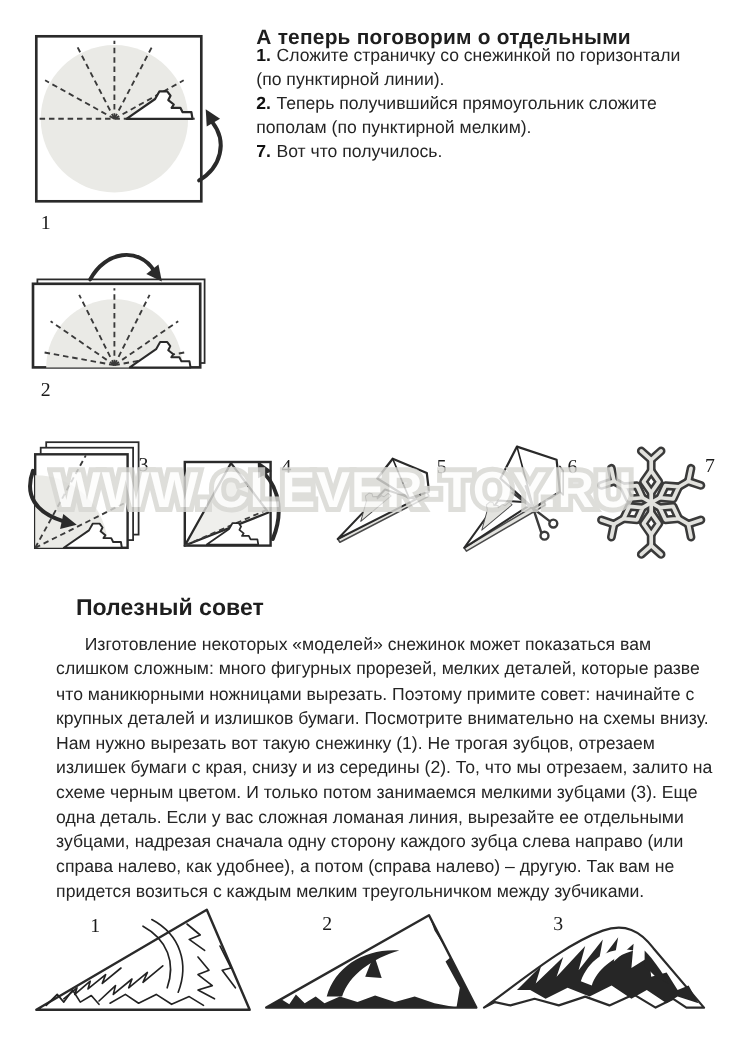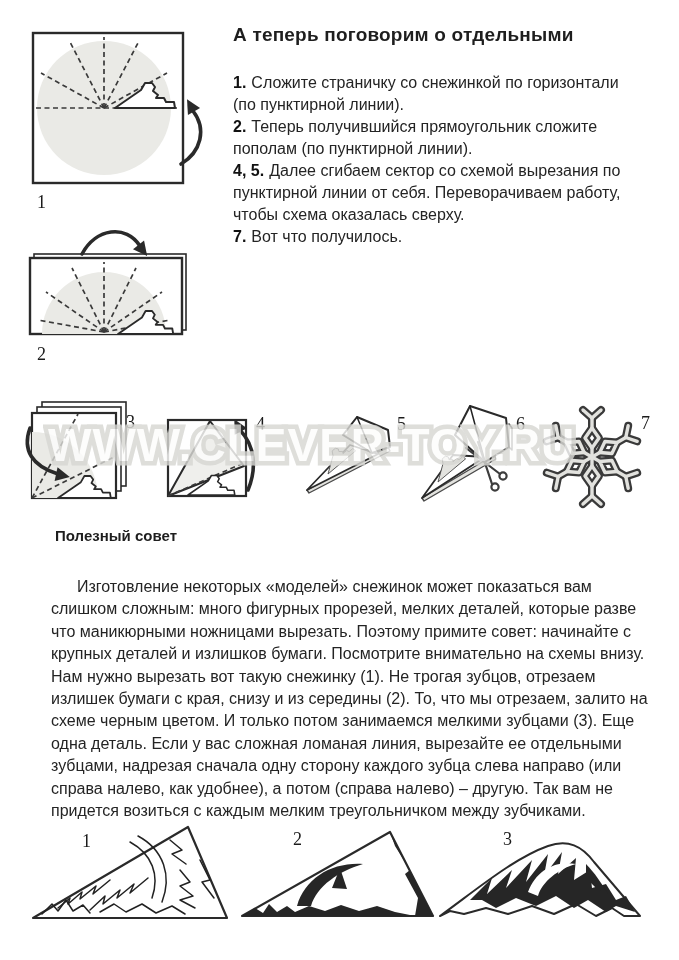--- a/index.html
+++ b/index.html
@@ -4,21 +4,21 @@
 <style>
   html,body{margin:0;padding:0;background:#ffffff;}
   .page{position:relative;width:679px;height:960px;background:#ffffff;overflow:hidden;
         font-family:"Liberation Sans",sans-serif;color:#252525;}
   .abs{position:absolute;}
   .title{font-size:19px;font-weight:bold;color:#1e1e1e;margin:0;letter-spacing:.2px;}
   .instructions{width:392px;}
   .inst{margin:0;font-size:16px;line-height:22px;color:#242424;}
   .inst b{margin-right:5px;color:#111;}
   .steplab{font-family:"Liberation Serif",serif;font-size:18px;color:#1b1b1b;}
-  .tip-head{font-size:15px;font-weight:bold;color:#1e1e1e;margin:0;}
+  .tip-head{font-size:21px;font-weight:bold;color:#1e1e1e;margin:14px;}
   .tip-body{margin:16px;width:606px;font-size:16px;line-height:22.4px;text-indent:26px;color:#242424;}
   .watermark{left:48px;top:418px;width:560px;height:66px;opacity:.82;pointer-events:none;z-index:5;}
   .watermark span{position:absolute;left:0;top:0;white-space:nowrap;
     font-family:"Liberation Sans",sans-serif;font-weight:bold;font-size:46px;letter-spacing:1px;}
   .wm-back{color:#e3e3e0;-webkit-text-stroke:9px #d7d7d3;}
   .wm-front{color:#fdfdfc;}
   svg{display:block;overflow:visible;}
   .dash{stroke:#3a3a3a;stroke-width:1.7;fill:none;stroke-dasharray:5 3.5;}
   .arrow{stroke:#2a2a2a;stroke-width:3.6;fill:none;stroke-linecap:round;}
   .ah{fill:#2a2a2a;stroke:none;}
@@ -74,24 +74,23 @@
     <use href="#boot" class="boot" transform="translate(92,112) scale(0.92)"></use>
     <g>
       <path class="arrow" d="M56,32 C70,6 100,2 114,24"></path>
       <polygon class="ah" points="0,-10 7,4 -7,4" transform="translate(115,26) rotate(142)"></polygon>
     </g>
   </svg>
   <div class="abs steplab" style="left:37px;top:344px;">2</div>
 
   <h1 class="abs title" style="left:233px;top:24px;">А теперь поговорим о отдельными</h1>
 
-  <div class="abs instructions" style="left:233px;top:72px;">
+  <div class="abs instructions" style="left:233px;top:40px;">
     <p class="inst"><b>1.</b><span>Сложите страничку со снежинкой по горизонтали (по пунктирной линии).</span></p>
-    <p class="inst"><b>2.</b><span>Теперь получившийся прямоугольник сложите пополам (по пунктирной линии).</span></p>
-    <p class="inst"><b>4, 5.</b><span>Далее сгибаем сектор со схемой вырезания по пунктирной линии от себя. Переворачиваем работу, чтобы схема оказалась сверху.</span></p>
+    <p class="inst"><b>2.</b><span>Теперь получившийся прямоугольник сложите пополам (по пунктирной мелким).</span></p>
     <p class="inst"><b>7.</b><span>Вот что получилось.</span></p>
   </div>
 
   <svg class="abs" style="left:20px;top:398px;" width="115" height="112" viewBox="0 0 115 112">
     <rect class="paper" x="22" y="4" width="84" height="84" stroke-width="1.6"></rect>
     <rect class="paper" x="17" y="9" width="84" height="84" stroke-width="1.6"></rect>
     <rect class="paper" x="12" y="15" width="84" height="85" stroke-width="2.2"></rect>
     <path class="gray" d="M12,100 L12,34 A66,66 0 0 1 78,100 Z"></path>
     <g class="dash">
       <line x1="12" y1="100" x2="58" y2="16"></line>

